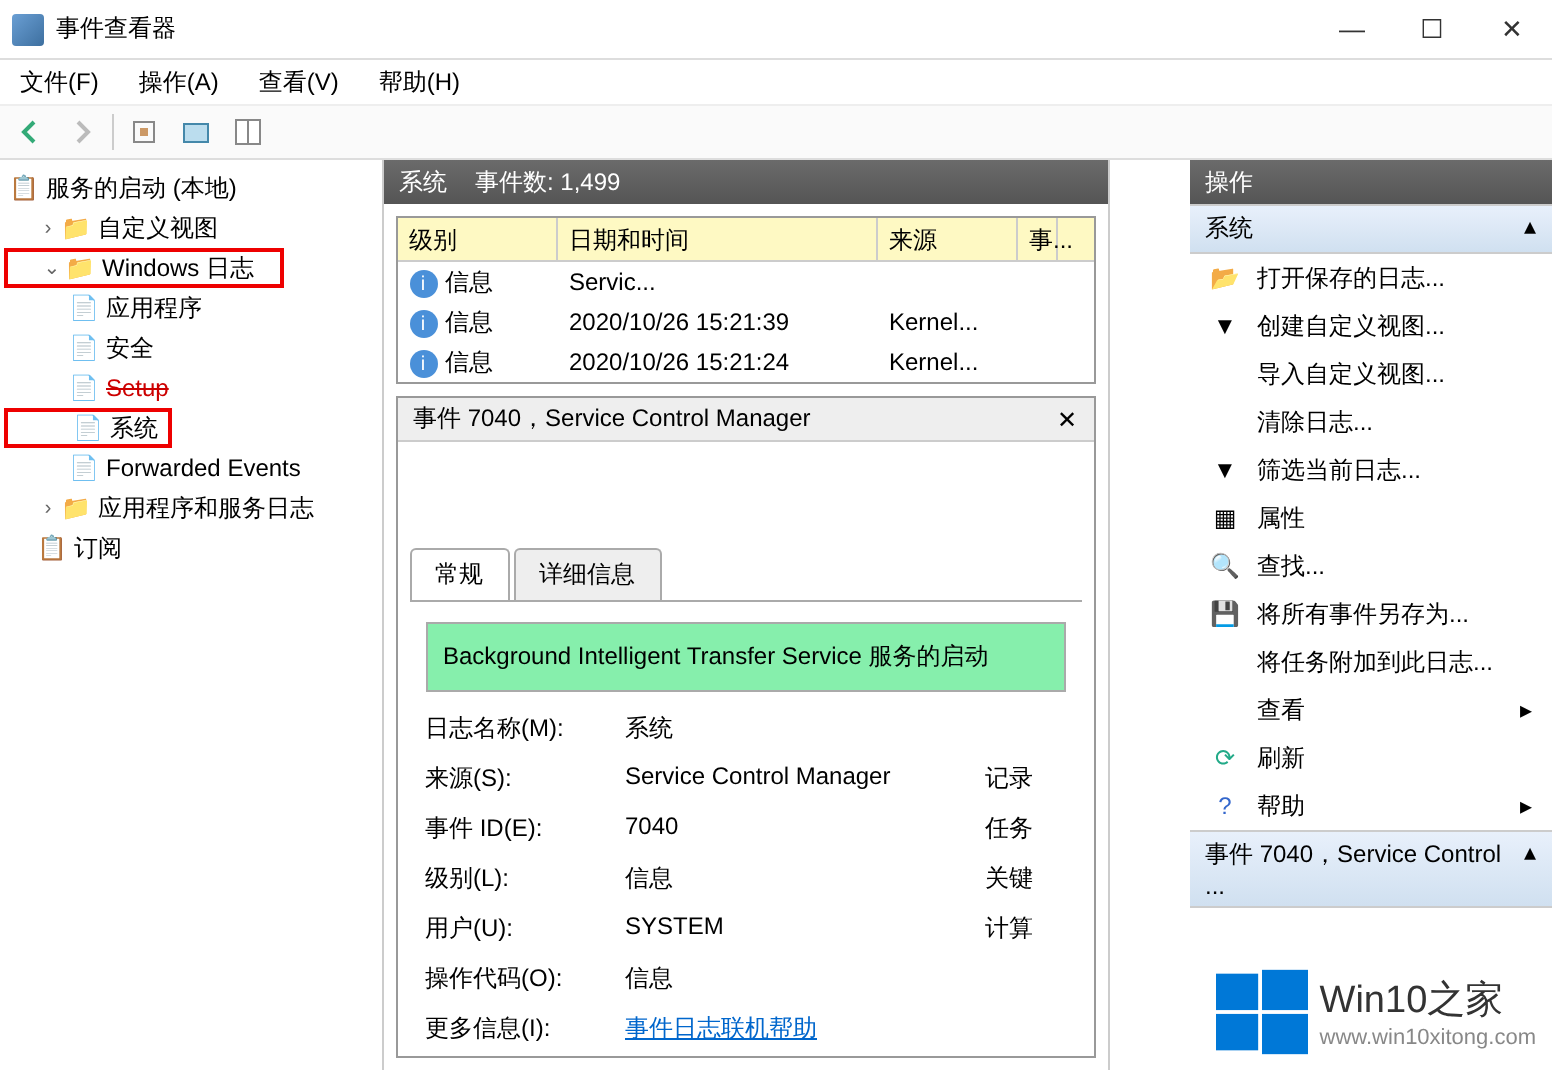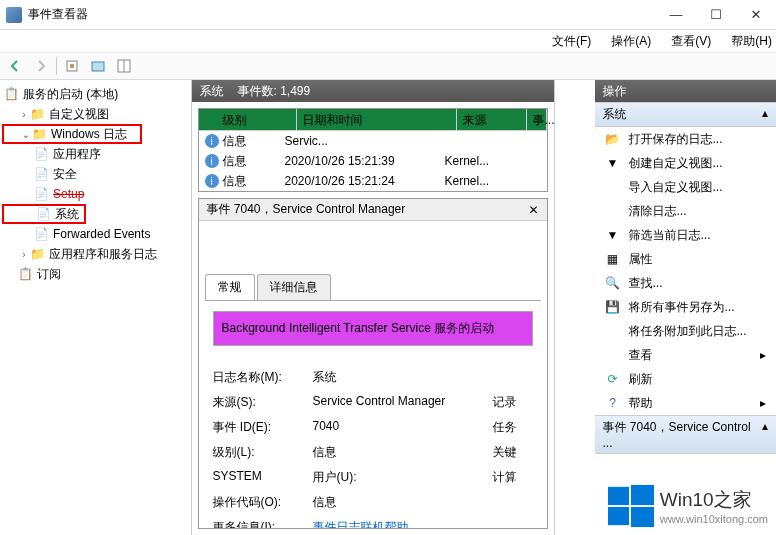--- a/index.html
+++ b/index.html
@@ -2,48 +2,48 @@
 <html><head>
 <meta charset="utf-8">
 <style>
 * { box-sizing: border-box; margin: 0; padding: 0; font-family: "Microsoft YaHei", "Segoe UI", sans-serif; font-size: 12px; }
 body { background: #fff; width: 776px; height: 535px; overflow: hidden; position: relative; }
 .titlebar { height: 30px; display: flex; align-items: center; padding-left: 6px; border-bottom: 1px solid #ddd; }
 .titlebar .app-icon { width: 16px; height: 16px; background: linear-gradient(135deg,#6a9fd4,#3d6f9f); margin-right: 6px; border-radius: 2px; }
 .titlebar .title { flex: 1; }
 .titlebar .winbtns { display: flex; }
 .titlebar .winbtn { width: 40px; height: 30px; display: flex; align-items: center; justify-content: center; font-size: 13px; color:#333; }
-.menubar { height: 22px; display: flex; align-items: center; padding-left: 22px; gap: 12px; justify-content: flex-end; }
+.menubar { height: 22px; display: flex; align-items: center; padding-left: 6px; gap: 12px; }
 .menubar span { padding: 2px 4px; }
 .toolbar { height: 28px; display: flex; align-items: center; padding-left: 4px; gap: 4px; border-top: 1px solid #eee; border-bottom: 1px solid #ddd; background:#fafafa; }
 .tbtn { width: 22px; height: 22px; display:flex; align-items:center; justify-content:center; border:1px solid transparent; }
 .content { display: flex; height: 455px; }
 .tree { width: 192px; border-right: 1px solid #ccc; padding: 4px 2px; overflow:hidden; }
 .tree-row { display:flex; align-items:center; height:20px; padding-left:2px; white-space:nowrap; }
 .tree-row .tw { width:12px; text-align:center; color:#666; font-size:10px; }
 .tree-row .ic { width:16px; height:14px; margin-right:3px; display:flex; align-items:center; justify-content:center; }
 .indent1 { padding-left:16px; } .indent2 { padding-left:32px; }
 .redbox { border:2px solid #e00; }
 .center { flex:1; display:flex; flex-direction:column; border-right:1px solid #ccc; }
 .center-hdr { background: linear-gradient(#6b6b6b,#555); color:#fff; height:22px; display:flex; align-items:center; padding:0 8px; gap:14px; }
 .grid-wrap { border:1px solid #999; margin:6px; }
-.grid-head { display:flex; background:#15803d; border-bottom:1px solid #ccc; height:22px;justify-content:flex-end; }
+.grid-head { display:flex; background:#fef9c3; border-bottom:1px solid #ccc; height:22px; }
 .grid-head > div { border-right:1px solid #ccc; padding:3px 6px; }
 .col-lvl{width:80px} .col-dt{width:160px} .col-src{width:70px} .col-ev{width:20px}
 .grid-body { }
 .grid-row { display:flex; height:20px; align-items:center; }
 .grid-row > div { padding:0 6px; white-space:nowrap; overflow:hidden; }
 .grid-row .ico { width:14px; height:14px; border-radius:50%; background:#4a90d9; color:#fff; font-size:10px; display:inline-flex; align-items:center; justify-content:center; margin-right:4px; }
 .detail { border:1px solid #999; margin:0 6px 6px 6px; flex:1; display:flex; flex-direction:column; overflow:hidden; }
 .detail-hdr { background:#eee; height:22px; display:flex; align-items:center; padding:0 8px; justify-content:space-between; border-bottom:1px solid #ccc; }
 .tabs { display:flex; padding:6px 6px 0 6px; gap:2px;margin-top:47px; }
 .tab { padding:4px 12px; border:1px solid #aaa; border-bottom:none; background:#fff; border-radius:3px 3px 0 0; }
 .tab.inactive { background:#eee; }
 .detail-body { border-top:1px solid #aaa; margin:0 6px; padding:10px 8px; flex:1; overflow:hidden; }
-.msg-box { border:1px solid #aaa; padding:8px; margin-bottom:23px; background:#d946ef; }
+.msg-box { border:1px solid #aaa; padding:8px; margin-bottom:10px; background:#86efac; }
 .prop-grid { display:grid; grid-template-columns: 100px 180px 40px; row-gap:8px; }
 .prop-grid .link { color:#0066cc; text-decoration:underline; }
 .actions { width: 222px; display:flex; flex-direction:column;padding-left:40px; }
 .actions-hdr { background: linear-gradient(#6b6b6b,#555); color:#fff; height:22px; display:flex; align-items:center; padding:0 8px; }
 .act-group-hdr { background: linear-gradient(#e8f0fb,#d0e0f0); padding:3px 8px; display:flex; justify-content:space-between; border-top:1px solid #ccc; border-bottom:1px solid #ccc; font-weight:400; }
 .act-item { display:flex; align-items:center; height:24px; padding-left:10px; gap:8px; }
 .act-item .ai { width:16px; height:16px; display:flex; align-items:center; justify-content:center; }
 .act-item.sub { justify-content:space-between; padding-right:10px; }
 .watermark { position:absolute; right:4px; bottom:4px; display:flex; align-items:center; gap:6px; background:#fff; padding:2px 4px; }
 .watermark .wlogo { width:46px; height:46px; }
@@ -195,22 +195,22 @@
             <div></div>
           <div>来源(S):</div>
             <div>Service Control Manager</div>
             <div>记录</div>
           <div>事件 ID(E):</div>
             <div>7040</div>
             <div>任务</div>
           <div>级别(L):</div>
             <div>信息</div>
             <div>关键</div>
-          <div>SYSTEM</div>
-            <div>用户(U):</div>
+          <div>用户(U):</div>
+            <div>SYSTEM</div>
             <div>计算</div>
           <div>操作代码(O):</div>
             <div>信息</div>
             <div></div>
           <div>更多信息(I):</div>
             <div class="link">事件日志联机帮助</div>
             <div></div>
         </div>
       </div>
     </div>

